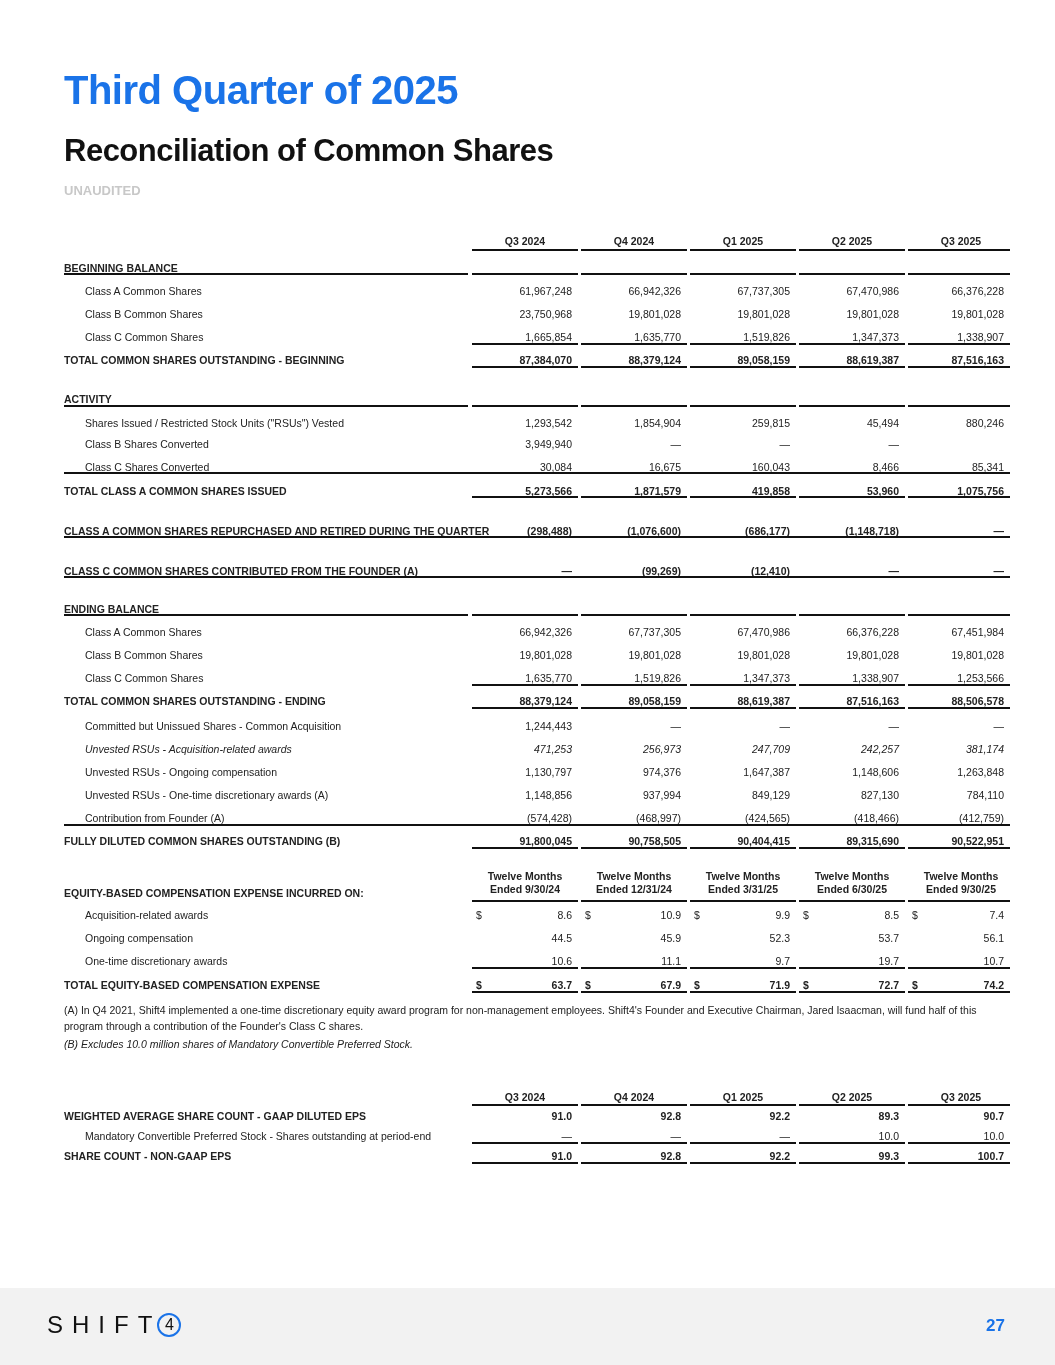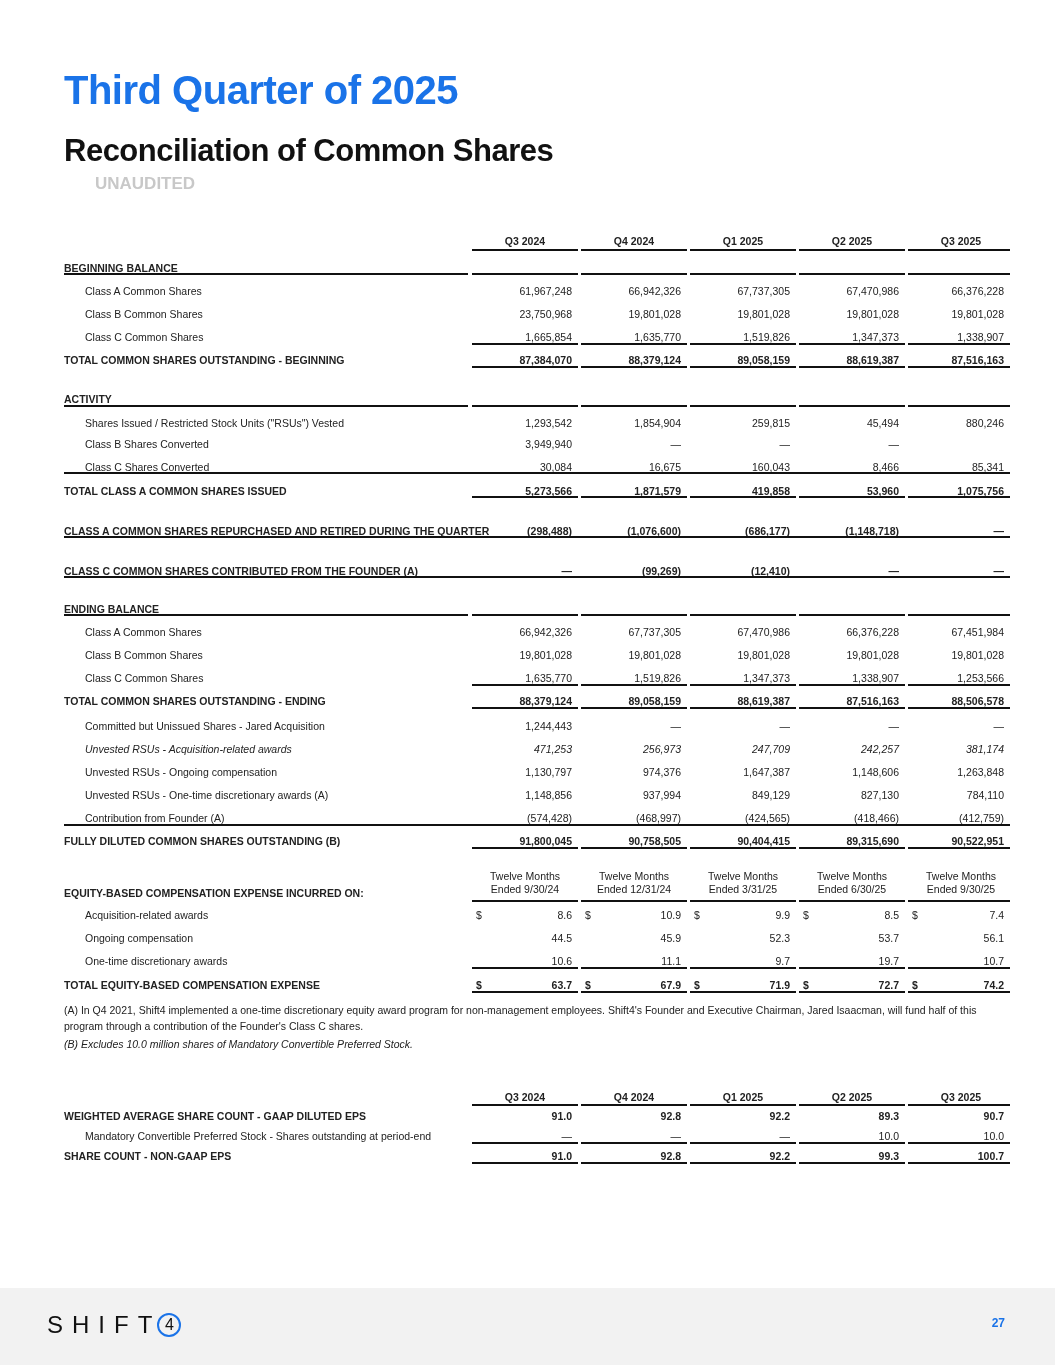--- a/index.html
+++ b/index.html
@@ -1,46 +1,46 @@
 <!DOCTYPE html>
 <html><head>
 <meta charset="utf-8">
 <style>
   * { box-sizing: border-box; margin: 0; padding: 0; }
   html, body { width: 1055px; height: 1365px; background: #ffffff; overflow: hidden; }
   body { position: relative; font-family: "Liberation Sans", sans-serif; color: #222; }
 
   .title { position: absolute; left: 64px; top: 68px; font-size: 40px; font-weight: bold; color: #1a73e8; letter-spacing: -0.5px; }
   .subtitle { position: absolute; left: 64px; top: 133px; font-size: 31px; font-weight: bold; color: #111; letter-spacing: -0.5px; }
-  .unaudited { position: absolute; left: 64px; top: 174px; font-size: 17px; font-weight: bold; color: #c8c8c8; margin-left: 31px; }
+  .unaudited { position: absolute; left: 64px; top: 183px; font-size: 13px; font-weight: bold; color: #c8c8c8; }
 
   .row { position: absolute; left: 64px; width: 946px; height: 23px; font-size: 10.5px; }
   .row .lbl { position: absolute; left: 0; top: 4px; white-space: nowrap; }
   .row .lbl.ind { left: 21px; }
   .row.bold .lbl, .row.bold .val, .row.bold .dol { font-weight: bold; }
   .row .val { position: absolute; top: 4px; text-align: right; width: 100px; white-space: nowrap; }
   .row .dol { position: absolute; top: 4px; width: 12px; }
   .hdr .val { text-align: center; font-weight: bold; width: 106px; }
-  .hdr2 .val { text-align: center; font-weight: normal; width: 106px; line-height: 13px; top: 0; }
+  .hdr2 .val { text-align: center; font-weight: bold; width: 106px; line-height: 13px; top: 0; }
 
   
   .c0 { left: 408px; } .c1 { left: 517px; } .c2 { left: 626px; } .c3 { left: 735px; } .c4 { left: 840px; }
   .h0 { left: 408px; } .h1 { left: 517px; } .h2 { left: 626px; } .h3 { left: 735px; } .h4 { left: 844px; }
   .d0 { left: 412px; } .d1 { left: 521px; } .d2 { left: 630px; } .d3 { left: 739px; } .d4 { left: 848px; }
 
   .line { position: absolute; height: 2px; background: #111; }
   .seg { position: absolute; height: 2px; background: #111; }
 
   .note { position: absolute; left: 64px; width: 946px; font-size: 10.5px; line-height: 16px; color: #222; }
 
   .footer { position: absolute; left: 0; top: 1288px; width: 1055px; height: 77px; background: #f2f2f2; }
   .logo { position: absolute; left: 47px; top: 22px; height: 30px; display: flex; align-items: center; }
   .logo-text { font-size: 24px; letter-spacing: 9px; color: #111; font-weight: normal; }
   .logo-four { width: 24px; height: 24px; border: 2px solid #1a73e8; border-radius: 50%; color: #111; font-size: 16px; display: flex; align-items: center; justify-content: center; margin-left: -4px; }
-  .page-num { position: absolute; right: 50px; top: 28px; font-size: 12px; font-weight: bold; color: #1a73e8; }
+  .page-num { position: absolute; right: 50px; top: 28px; font-size: 17px; font-weight: bold; color: #1a73e8; }
 </style>
 </head>
 <body>
 
 <div class="title">Third Quarter of 2025</div>
 <div class="subtitle">Reconciliation of Common Shares</div>
 <div class="unaudited">UNAUDITED</div>
 
 <div id="tables">
     <div class="row hdr" style="top:231px;">
@@ -216,21 +216,21 @@
       <span class="val c2">88,619,387</span>
       <span class="val c3">87,516,163</span>
       <span class="val c4">88,506,578</span>
     </div>
     <div class="seg" style="left:472px;width:106px;top:707px;"></div>
     <div class="seg" style="left:581px;width:106px;top:707px;"></div>
     <div class="seg" style="left:690px;width:106px;top:707px;"></div>
     <div class="seg" style="left:799px;width:106px;top:707px;"></div>
     <div class="seg" style="left:908px;width:102px;top:707px;"></div>
     <div class="row" style="top:716px;">
-      <span class="lbl ind">Committed but Unissued Shares - Jared Acquisition</span>
+      <span class="lbl ind">Committed but Unissued Shares - Common Acquisition</span>
       <span class="val c0">1,244,443</span>
       <span class="val c1">—</span>
       <span class="val c2">—</span>
       <span class="val c3">—</span>
       <span class="val c4">—</span>
     </div>
     <div class="row" style="top:739px;font-style:italic;">
       <span class="lbl ind">Unvested RSUs - Acquisition-related awards</span>
       <span class="val c0">471,253</span>
       <span class="val c1">256,973</span>

